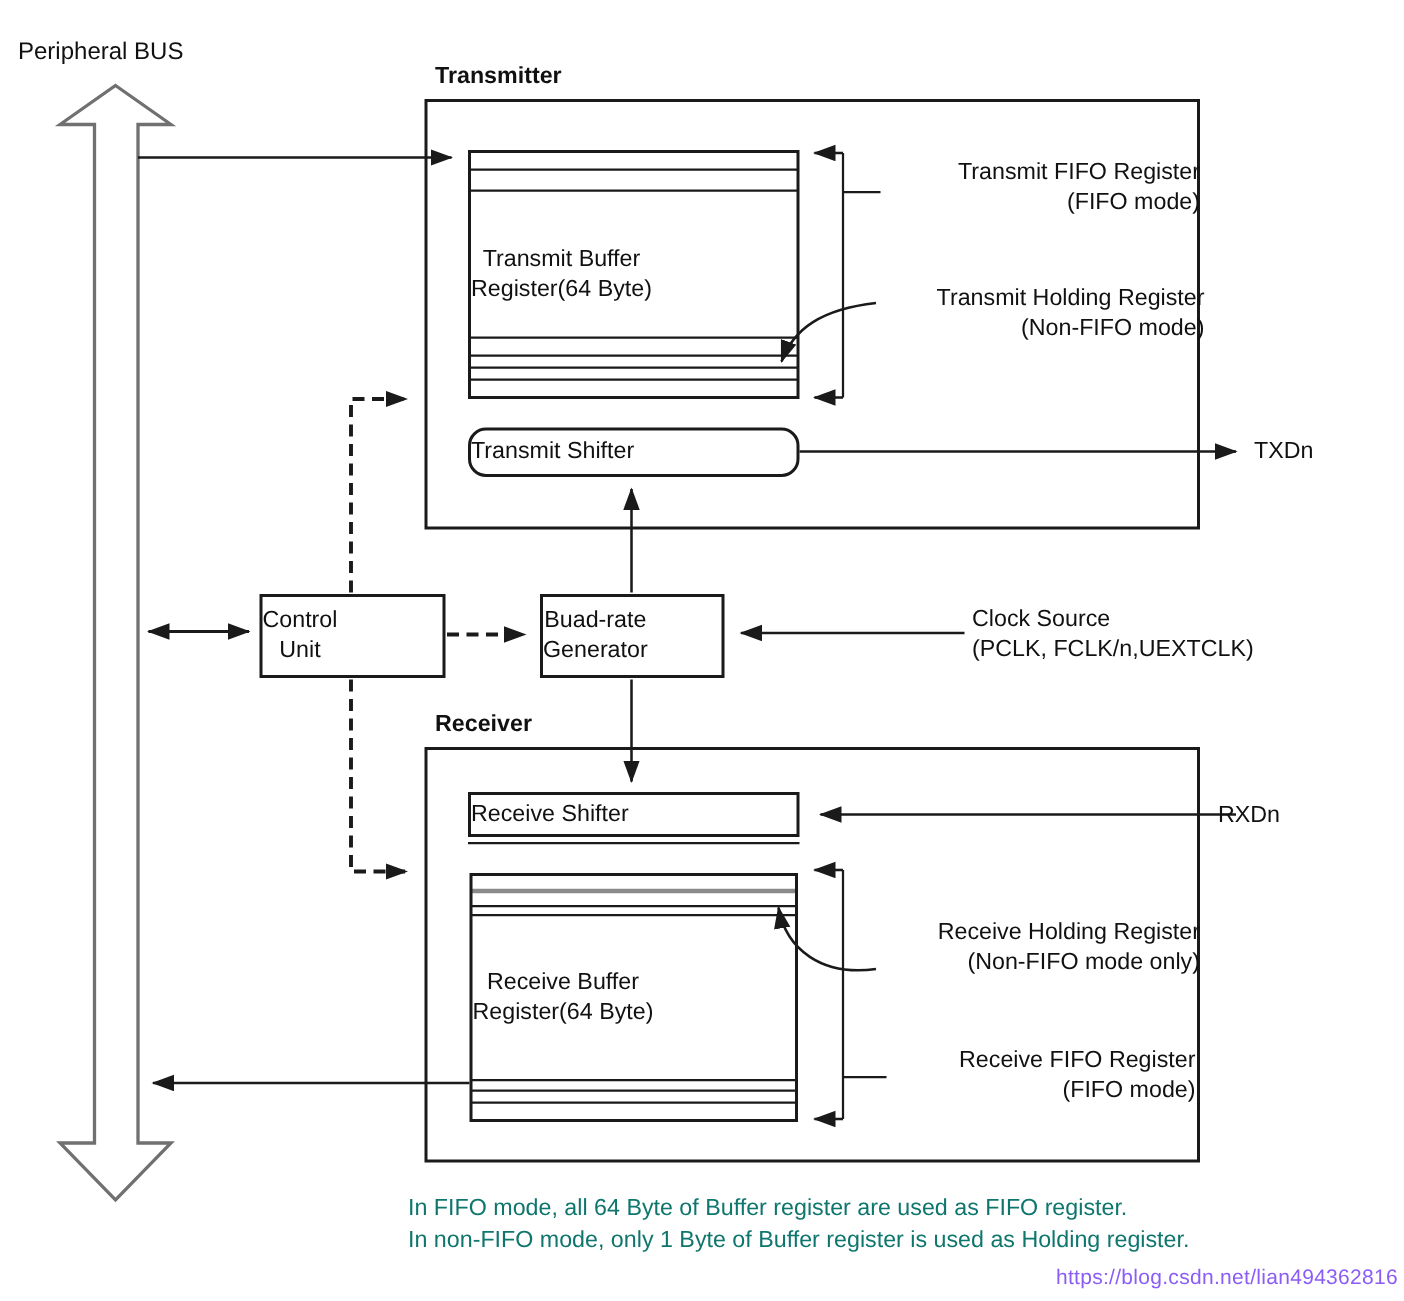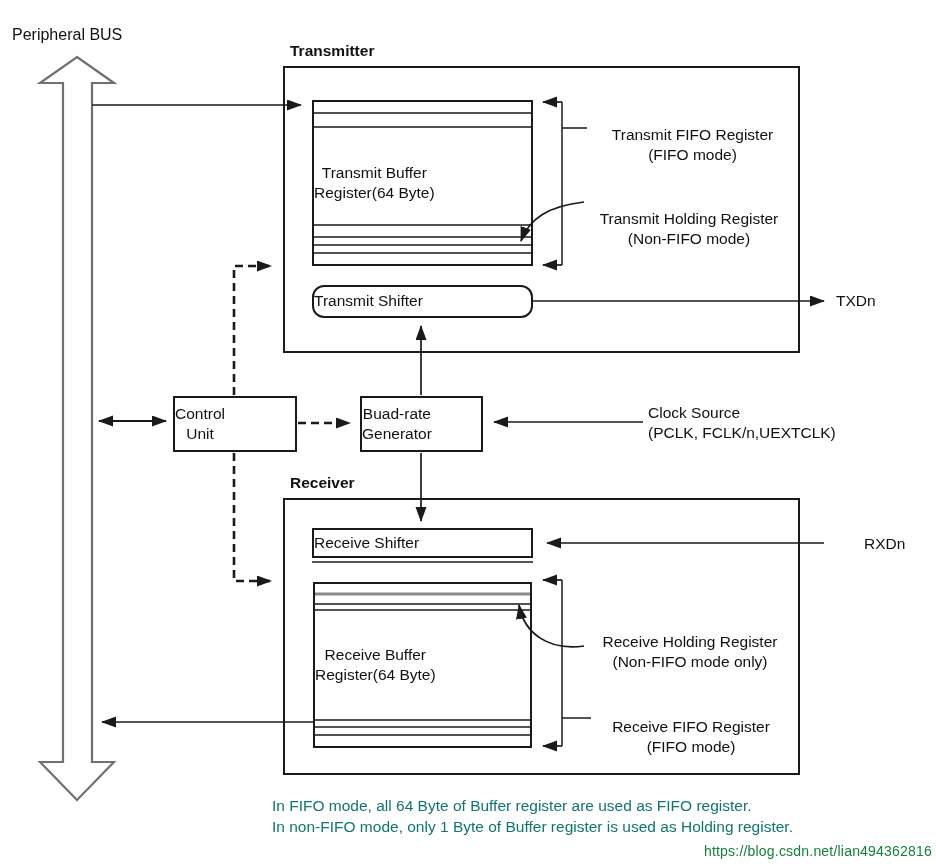--- a/index.html
+++ b/index.html
@@ -19,33 +19,33 @@
     box-sizing:border-box;
   }
   .flexc{display:flex;align-items:center;justify-content:flex-start;text-align:center;}
   .lbl{
     position:absolute;
     font-size:15.5px;
     line-height:1.32;
     white-space:pre-line;
     color:#111111;
   }
-  .lbl.center{text-align:center;margin-top:20px;}
+  .lbl.center{text-align:right;}
   .lbl.bold{font-weight:bold;}
   .boxtext{font-size:15.5px;line-height:1.32;white-space:pre-line;}
   .note{
     position:absolute;
     font-size:15.5px;
     line-height:21px;
     color:#0f766e;
   }
   .watermark{
     position:absolute;
     font-size:14px;
-    color:#15803d;
+    color:#8b5cf6;
     letter-spacing:0.2px;
   }
 </style>
 </head>
 <body>
 
 <div id="canvas">
 
   <svg id="wires" viewBox="0 0 936 867" xmlns="http://www.w3.org/2000/svg">
     <defs>
@@ -154,20 +154,20 @@
 
   <div class="box flexc" style="left:313px;top:582px;width:219px;height:166px;">
     <div class="boxtext">Receive Buffer
 Register(64 Byte)</div>
   </div>
 
   <div class="lbl center" style="left:580px;top:612px;width:220px;">Receive Holding Register
 (Non-FIFO mode only)</div>
   <div class="lbl center" style="left:585px;top:697px;width:212px;">Receive FIFO Register
 (FIFO mode)</div>
-  <div class="lbl" style="left:864px;top:534px;">RXDn</div>
+  <div class="lbl" style="left:812px;top:534px;">RXDn</div>
 
   <div class="note" style="left:272px;top:795px;">In FIFO mode, all 64 Byte of Buffer register are used as FIFO register.</div>
   <div class="note" style="left:272px;top:816px;">In non-FIFO mode, only 1 Byte of Buffer register is used as Holding register.</div>
 
   <div class="watermark" style="right:4px;top:843px;">https://blog.csdn.net/lian494362816</div>
 
 </div>
 
 </body></html>

